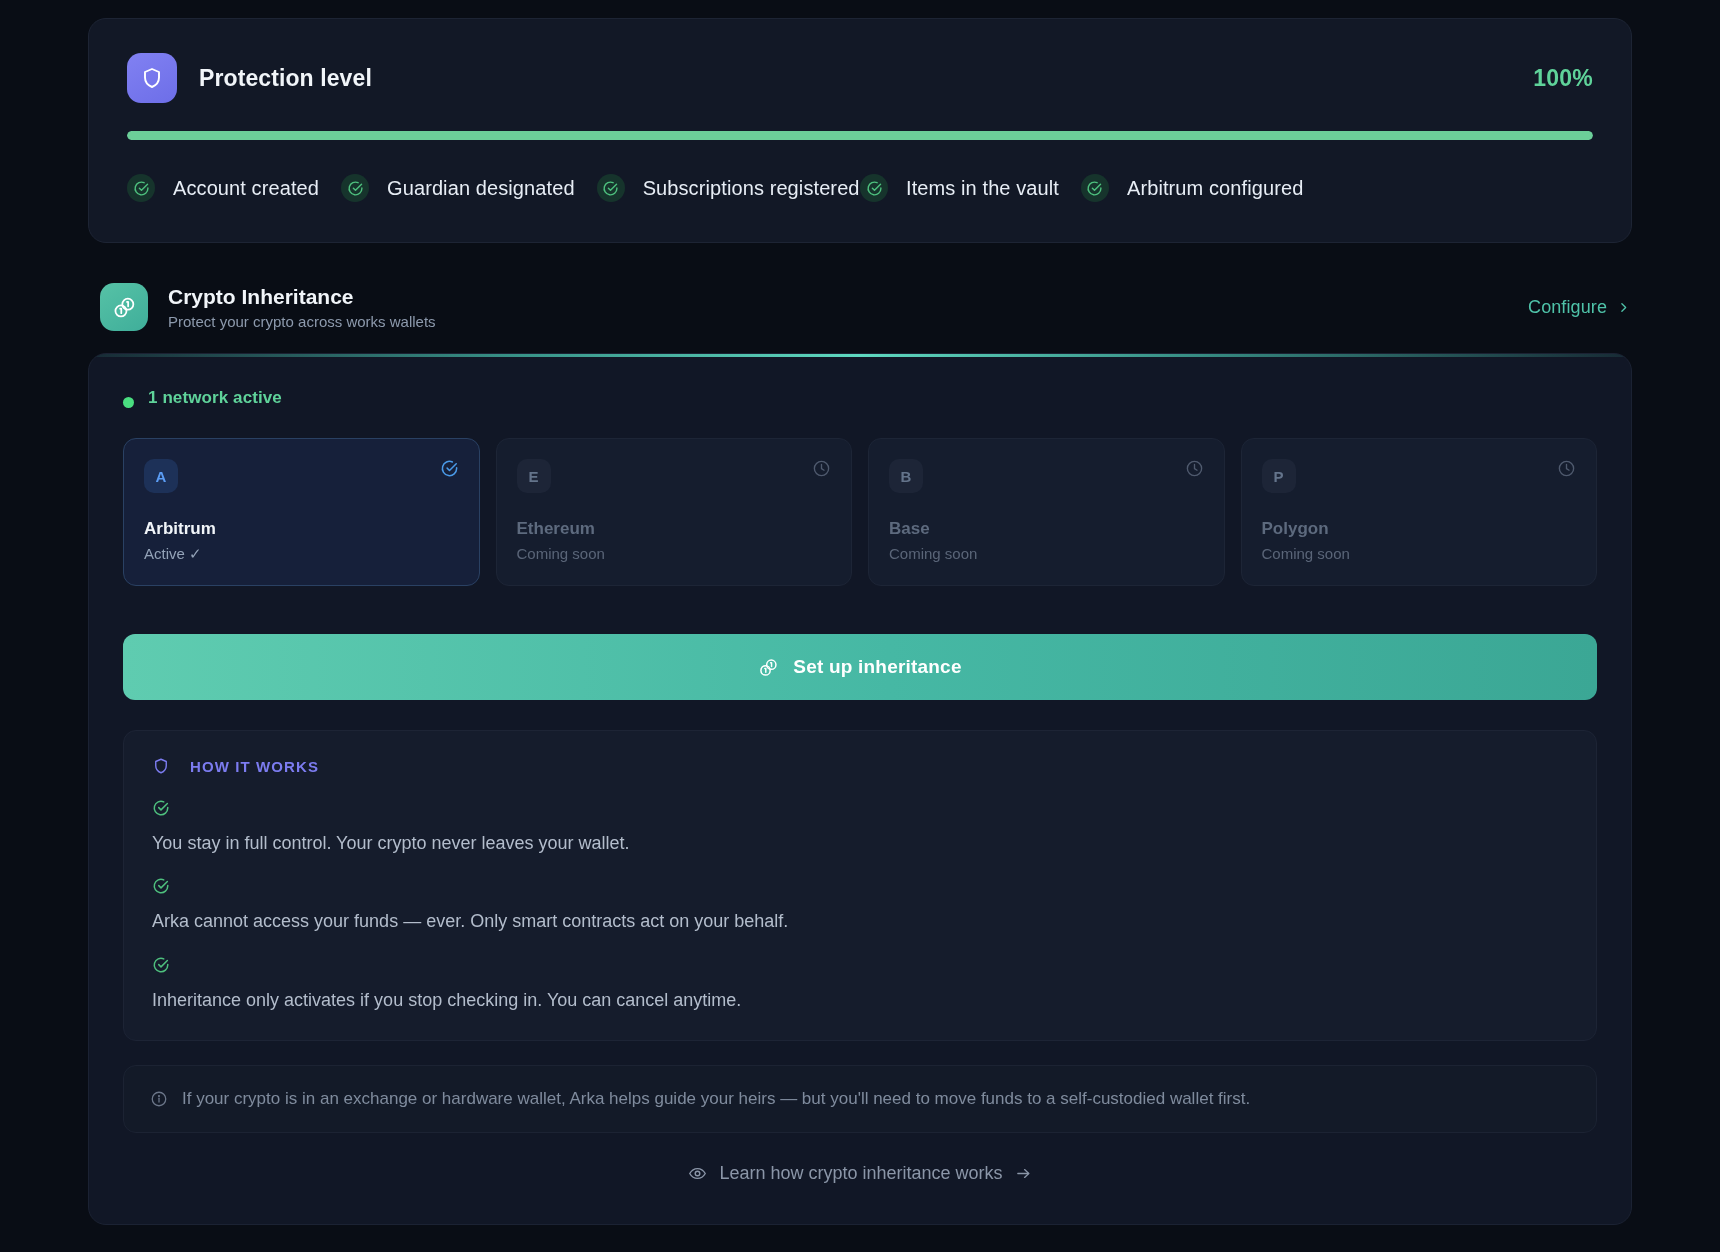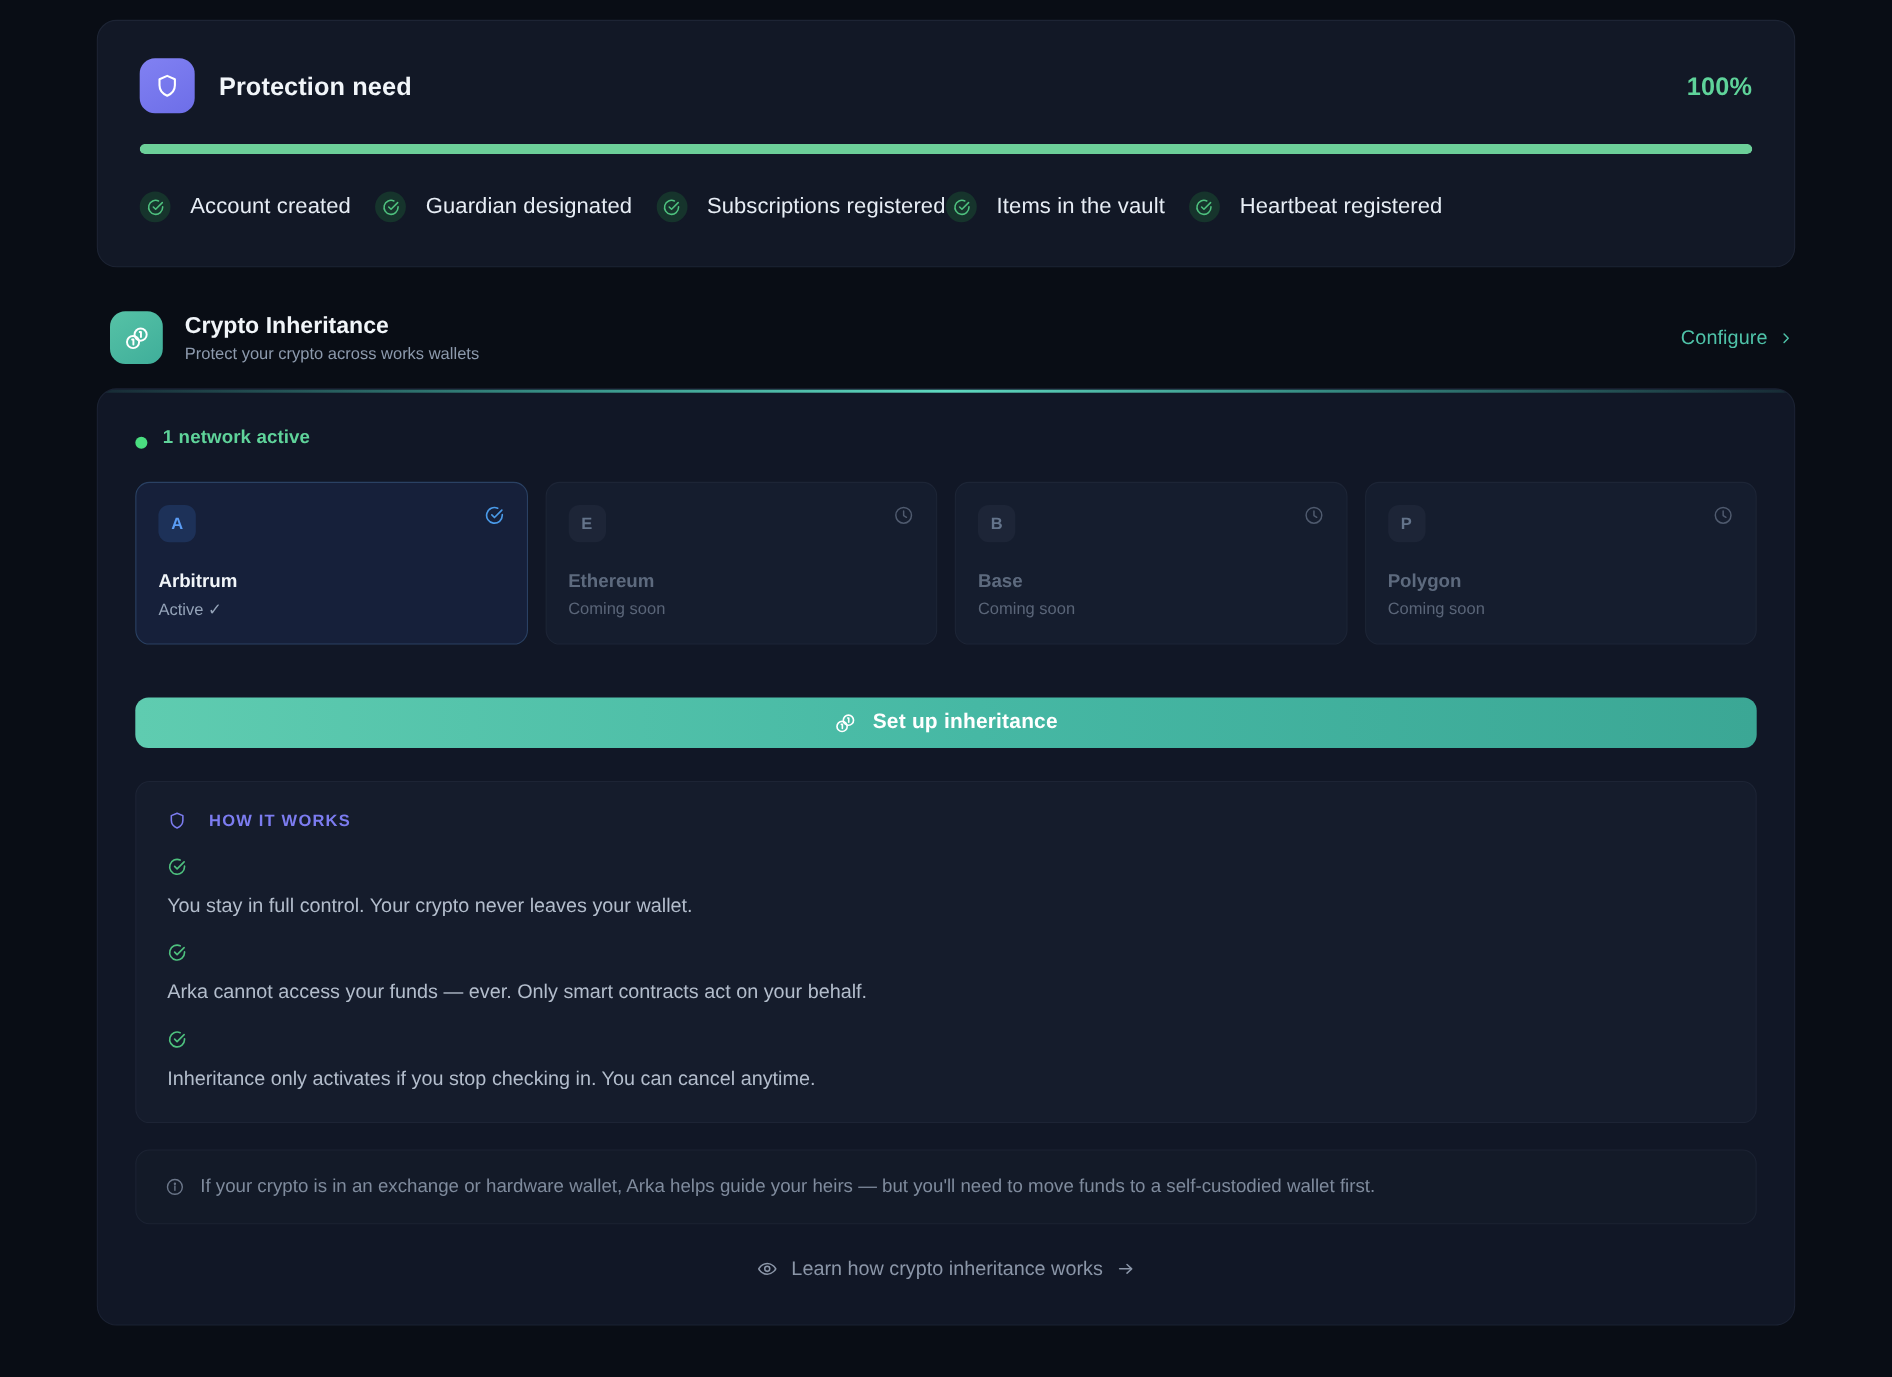--- a/index.html
+++ b/index.html
@@ -232,21 +232,21 @@
 
   .net-sub {
     font-size: 15px;
     color: #5a6578;
   }
   .net-card.active .net-sub { color: #94a3b8; }
 
   
   .cta-button {
     width: 100%;
-    height: 46px;
+    height: 66px;
     border: none;
     border-radius: 12px;
     background: linear-gradient(90deg, #5fccb0 0%, #46b8a4 52%, #3ba795 100%);
     color: #ffffff;
     font-size: 19px;
     font-weight: 700;
     font-family: "Liberation Sans", sans-serif;
     display: flex; align-items: center; justify-content: center; gap: 14px;
     cursor: pointer;
     margin-bottom: 30px;
@@ -322,21 +322,21 @@
 <div class="page">
 
   <section class="protection-card">
     <div class="prot-head">
       <div class="prot-head-left">
         <span class="shield-badge">
           <svg viewBox="0 0 24 24" fill="none" stroke="#ffffff" stroke-width="1.9" stroke-linecap="round" stroke-linejoin="round">
             <path d="M12 3 L19 6 V11.5 C19 16 15.8 19.4 12 21 C8.2 19.4 5 16 5 11.5 V6 Z"></path>
           </svg>
         </span>
-        <h1 class="prot-title">Protection need</h1>
+        <h1 class="prot-title">Protection level</h1>
       </div>
       <div class="prot-pct">100%</div>
     </div>
 
     <div class="progress-track">
       <div class="progress-fill" id="progress-fill" style="width: 100%;"></div>
     </div>
 
     <div class="prot-grid">
       <div class="prot-col">
@@ -379,21 +379,21 @@
           </span>
           <span class="check-label">Items in the vault</span>
         </div>
         <div class="check-row">
           <span class="check-circle">
             <svg viewBox="0 0 24 24" fill="none" stroke="#4ec07e" stroke-width="2" stroke-linecap="round" stroke-linejoin="round">
               <path d="M21 11.2V12a9 9 0 1 1-5.3-8.2"></path>
                 <path d="M9 11.5l3 3 8.5-8.5"></path>
             </svg>
           </span>
-          <span class="check-label">Heartbeat registered</span>
+          <span class="check-label">Arbitrum configured</span>
         </div>
       </div>
     </div>
   </section>
 
   <div class="ci-header">
     <div class="ci-header-left">
       <span class="coins-badge">
         <svg viewBox="0 0 24 24" fill="none" stroke="#ffffff" stroke-width="1.7" stroke-linecap="round" stroke-linejoin="round">
           <circle cx="15.2" cy="8.8" r="5.3"></circle>

